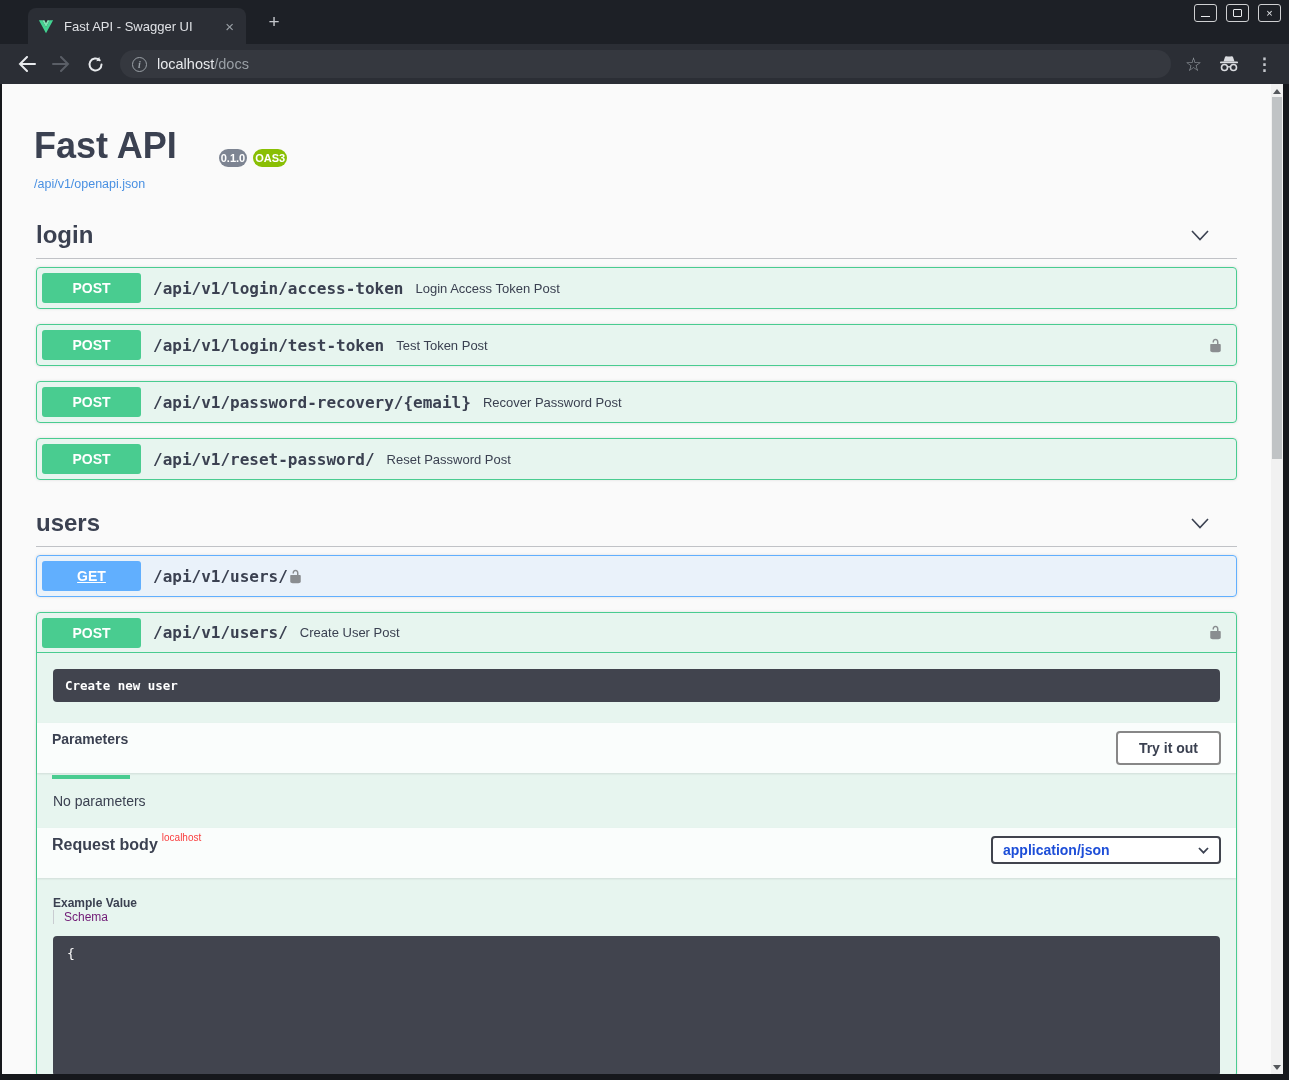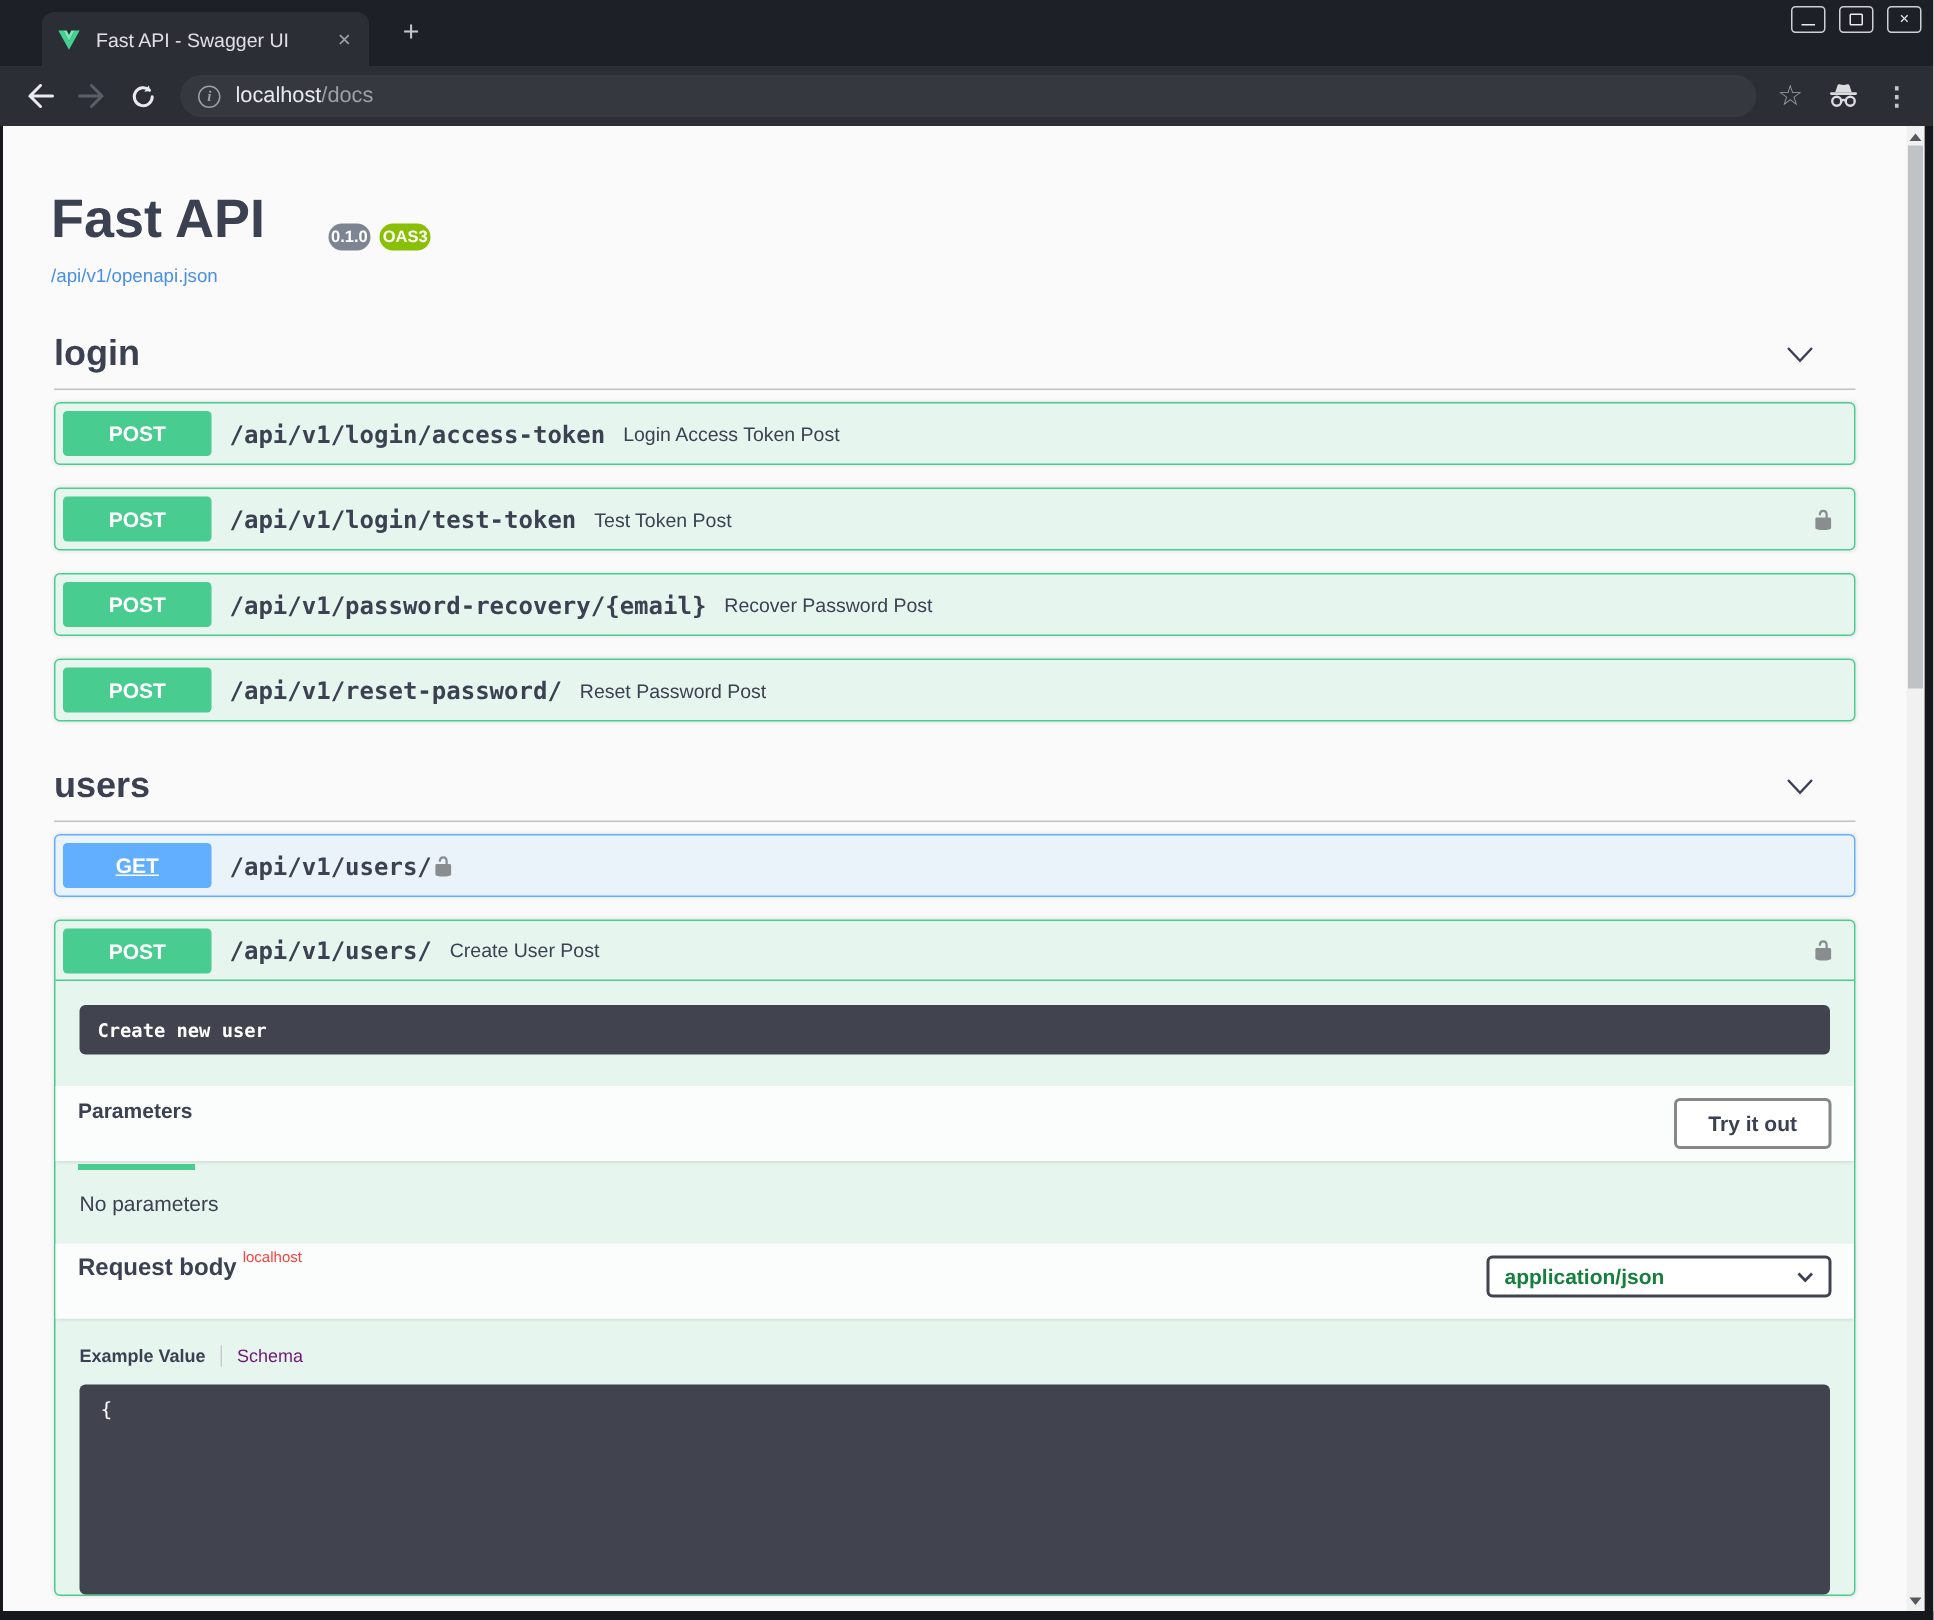--- a/index.html
+++ b/index.html
@@ -91,23 +91,23 @@
                 justify-content:space-between; padding:8px 15px; }
   .params-tab { font-size:14px; font-weight:bold; color:#3b4151; border-bottom:4px solid #49cc90;
                 padding:0 2px 10px 0; margin-bottom:-14px; }
   .btn-tryout { border:2px solid #878787; border-radius:4px; background:#fff; color:#3b4151; font-weight:bold;
                 font-size:14px; padding:5px 21px; cursor:pointer; font-family:"Liberation Sans",sans-serif; }
   .no-params { padding:16px; min-height:55px; font-size:14px; color:#3b4151; display:flex; align-items:center; }
   .rb-title { font-size:16px; font-weight:bold; color:#3b4151; }
   .rb-required { font-size:10px; color:#f93e3e; vertical-align:top; position:relative; top:-4px; margin-left:4px; font-weight:normal; }
   .ct-select { width:230px; height:28px; border:2px solid #41444e; border-radius:4px; background:#fff;
                display:flex; align-items:center; justify-content:space-between; padding:0 10px; cursor:pointer; }
-  .ct-value { font-size:14px; font-weight:bold; color:#15803d; }
+  .ct-value { font-size:14px; font-weight:bold; color:#1d4ed8; }
   .model-example { margin:18px 16px 0; }
-  .ex-tabs { display:flex; align-items:flex-start; }
+  .ex-tabs { display:flex; align-items:flex-start;flex-direction:column; }
   .ex-tab-active { font-size:12px; font-weight:bold; color:#3b4151; padding-right:10px; }
   .ex-tab { font-size:12px; color:#701a75; padding-left:10px; border-left:1px solid #c9ccd1; cursor:pointer; }
   .code-block { margin-top:12px; background:#41444e; border-radius:4px; padding:10px 14px; height:140px;
                 color:#fff; font-family:"DejaVu Sans Mono","Liberation Mono",monospace; font-size:13px; }
 </style>
 </head>
 <body>
 
 <div class="window">
 

